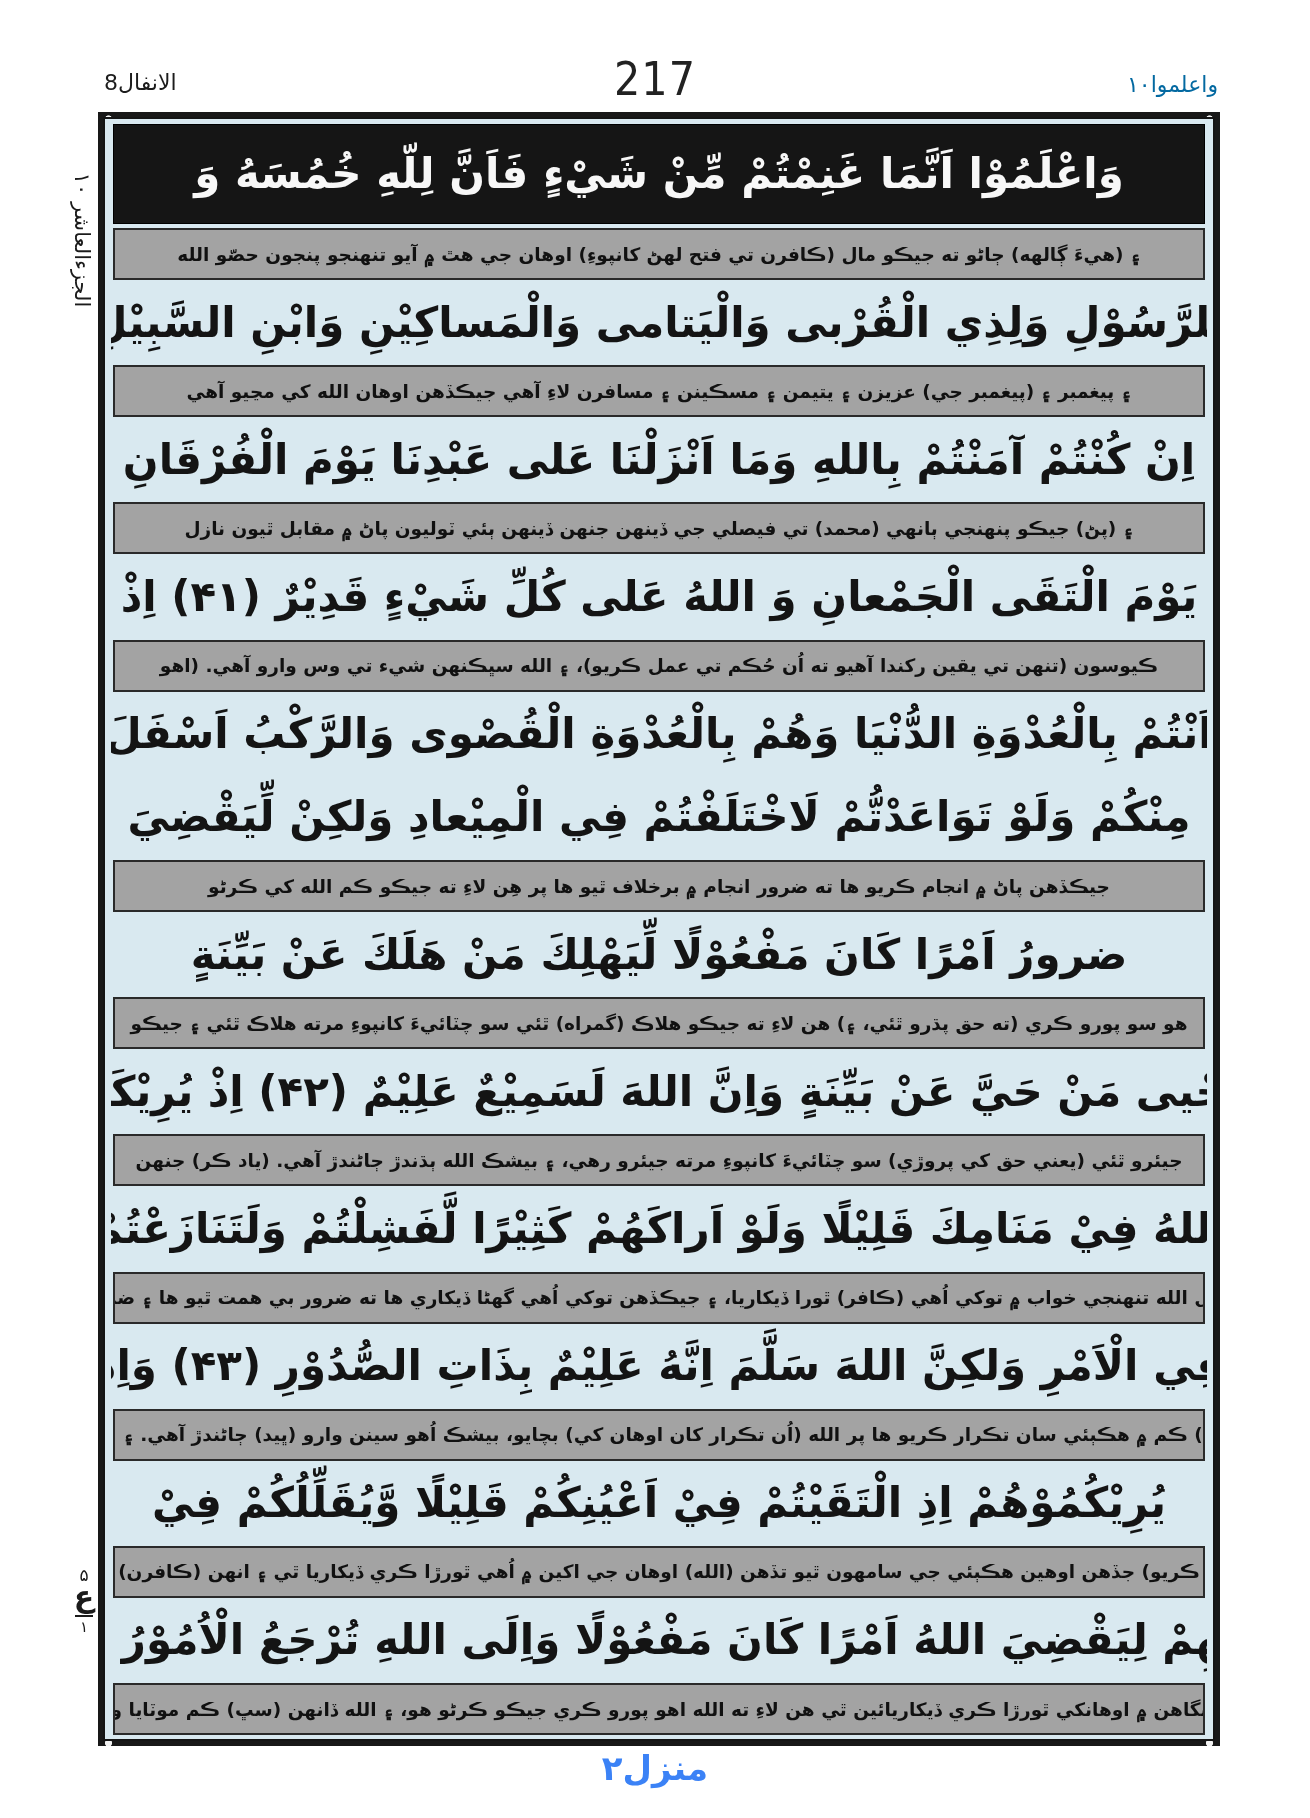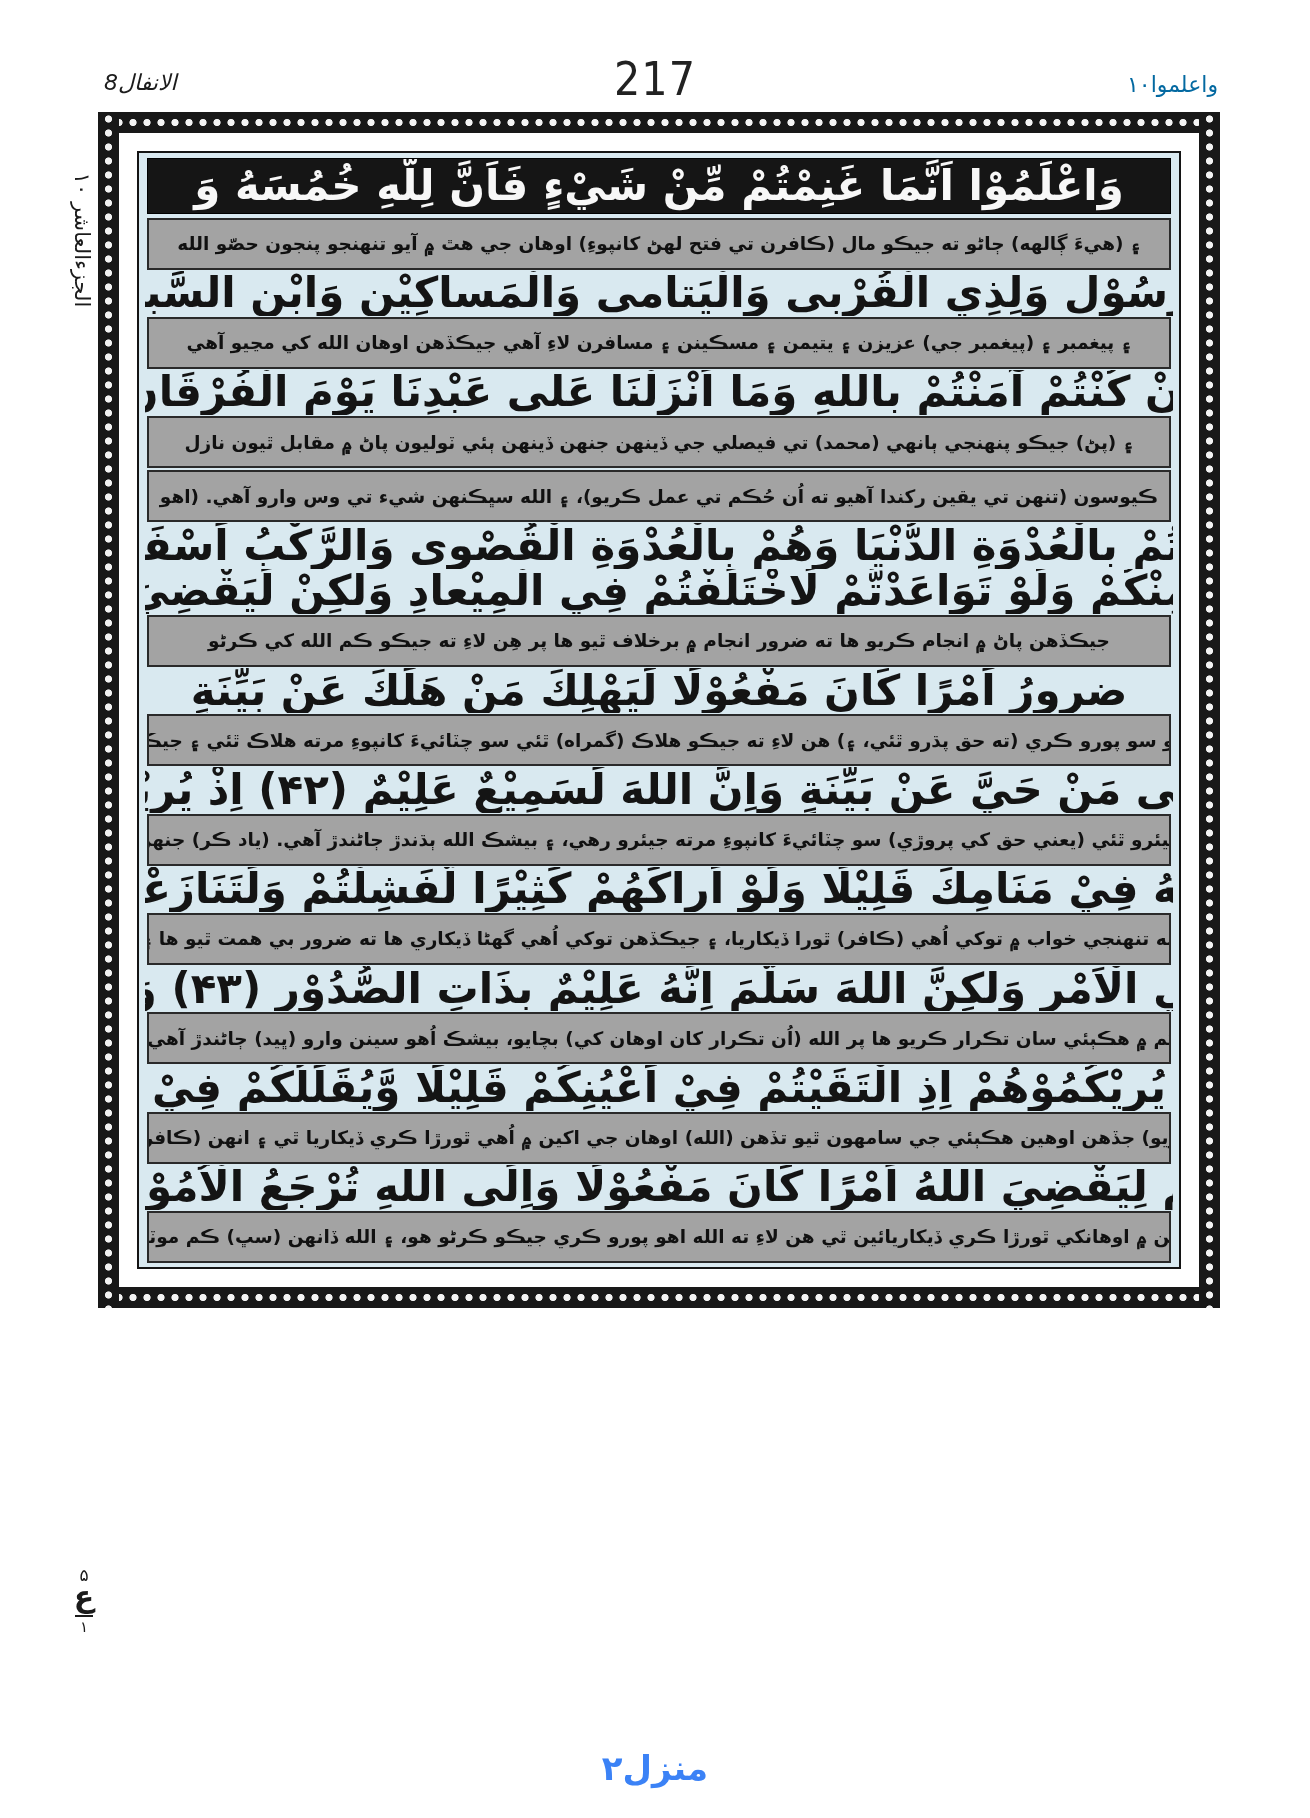--- a/index.html
+++ b/index.html
@@ -2,38 +2,38 @@
 <html><head>
 <meta charset="utf-8">
 <style>
   html,body{margin:0;padding:0;}
   body{
     width:1310px;height:1818px;position:relative;background:#ffffff;
     font-family:"DejaVu Sans",sans-serif;overflow:hidden;
   }
   
   .header{position:absolute;top:52px;left:0;width:100%;height:56px;}
-  .hdr-left{position:absolute;left:104px;top:18px;font-size:22px;color:#1c1c1c;direction:rtl;font-style:italic;}
+  .hdr-left{position:absolute;left:104px;top:18px;font-size:22px;color:#1c1c1c;direction:rtl;}
   .hdr-center{position:absolute;left:0;right:0;top:0;text-align:center;
     font-size:46px;color:#222;letter-spacing:1px;font-stretch:condensed;}
   .hdr-right{position:absolute;right:92px;top:20px;font-size:22px;color:#0369a1;direction:rtl;}
   
   .juz-vert{position:absolute;left:-44px;top:224px;width:244px;height:32px;
     transform:rotate(90deg);font-size:21px;color:#1b1b1b;direction:rtl;text-align:center;}
   .ruku{position:absolute;left:62px;top:1568px;width:44px;text-align:center;color:#1b1b1b;direction:rtl;}
   .ruku .r-top{font-size:17px;line-height:14px;}
   .ruku .r-ain{font-size:30px;font-weight:bold;line-height:30px;}
   .ruku .r-line{width:18px;height:2px;background:#1b1b1b;margin:3px auto;}
   .ruku .r-bottom{font-size:15px;line-height:14px;}
   
   .manzil{position:absolute;top:1748px;left:0;width:100%;text-align:center;
     font-size:34px;font-weight:bold;color:#3b82f6;direction:rtl;}
   
-  .frame{position:absolute;left:98px;top:112px;width:1122px;height:1196px;
-    box-sizing:border-box;padding:39px;background:#ffffff;}
+  .frame{position:absolute;left:98px;top:112px;width:1122px;height:1634px;
+    box-sizing:border-box;padding:5px;background:#ffffff;}
   .chain{position:absolute;background-color:#181818;}
   .chain.h{left:0;right:0;height:21px;
     background-image:radial-gradient(circle at 50% 50%, #f3f3f3 3.2px, rgba(0,0,0,0) 4px);
     background-size:14px 21px;}
   .chain.top{top:0;} .chain.bottom{bottom:0;}
   .chain.v{top:0;bottom:0;width:21px;
     background-image:radial-gradient(circle at 50% 50%, #f3f3f3 3.2px, rgba(0,0,0,0) 4px);
     background-size:21px 14px;}
   .chain.left{left:0;} .chain.right{right:0;}
   
@@ -80,20 +80,21 @@
         <div class="trans-box">۽ (هيءَ ڳالهه) ڄاڻو ته جيڪو مال (ڪافرن تي فتح لهڻ کانپوءِ) اوهان جي هٿ ۾ آيو تنهنجو پنجون حصّو الله</div>
       </div>
     <div class="arabic-row">لِلرَّسُوْلِ وَلِذِي الْقُرْبى وَالْيَتامى وَالْمَساكِيْنِ وَابْنِ السَّبِيْلِ</div>
     <div class="trans-row">
         <div class="trans-box">۽ پيغمبر ۽ (پيغمبر جي) عزيزن ۽ يتيمن ۽ مسڪينن ۽ مسافرن لاءِ آهي جيڪڏهن اوهان الله کي مڃيو آهي</div>
       </div>
     <div class="arabic-row">اِنْ كُنْتُمْ آمَنْتُمْ بِاللهِ وَمَا اَنْزَلْنَا عَلى عَبْدِنَا يَوْمَ الْفُرْقَانِ</div>
     <div class="trans-row">
         <div class="trans-box">۽ (پڻ) جيڪو پنهنجي ٻانهي (محمد) تي فيصلي جي ڏينهن جنهن ڏينهن ٻئي ٽوليون پاڻ ۾ مقابل ٿيون نازل</div>
       </div>
+    <div class="arabic-row">يَوْمَ الْتَقَى الْجَمْعانِ وَ اللهُ عَلى كُلِّ شَيْءٍ قَدِيْرٌ (۴۱) اِذْ</div>
     <div class="trans-row">
         <div class="trans-box">ڪيوسون (تنهن تي يقين رکندا آهيو ته اُن حُڪم تي عمل ڪريو)، ۽ الله سڀڪنهن شيء تي وس وارو آهي.  (اهو</div>
       </div>
     <div class="arabic-row">اَنْتُمْ بِالْعُدْوَةِ الدُّنْيَا وَهُمْ بِالْعُدْوَةِ الْقُصْوى وَالرَّكْبُ اَسْفَلَ</div>
     <div class="arabic-row">مِنْكُمْ وَلَوْ تَوَاعَدْتُّمْ لَاخْتَلَفْتُمْ فِي الْمِيْعادِ وَلكِنْ لِّيَقْضِيَ</div>
     <div class="trans-row">
         <div class="trans-box">جيڪڏهن پاڻ ۾ انجام ڪريو ها ته ضرور انجام ۾ برخلاف ٿيو ها پر هِن لاءِ ته جيڪو ڪم الله کي ڪرڻو</div>
       </div>
     <div class="arabic-row">ضرورُ اَمْرًا كَانَ مَفْعُوْلًا لِّيَهْلِكَ مَنْ هَلَكَ عَنْ بَيِّنَةٍ</div>
     <div class="trans-row">

